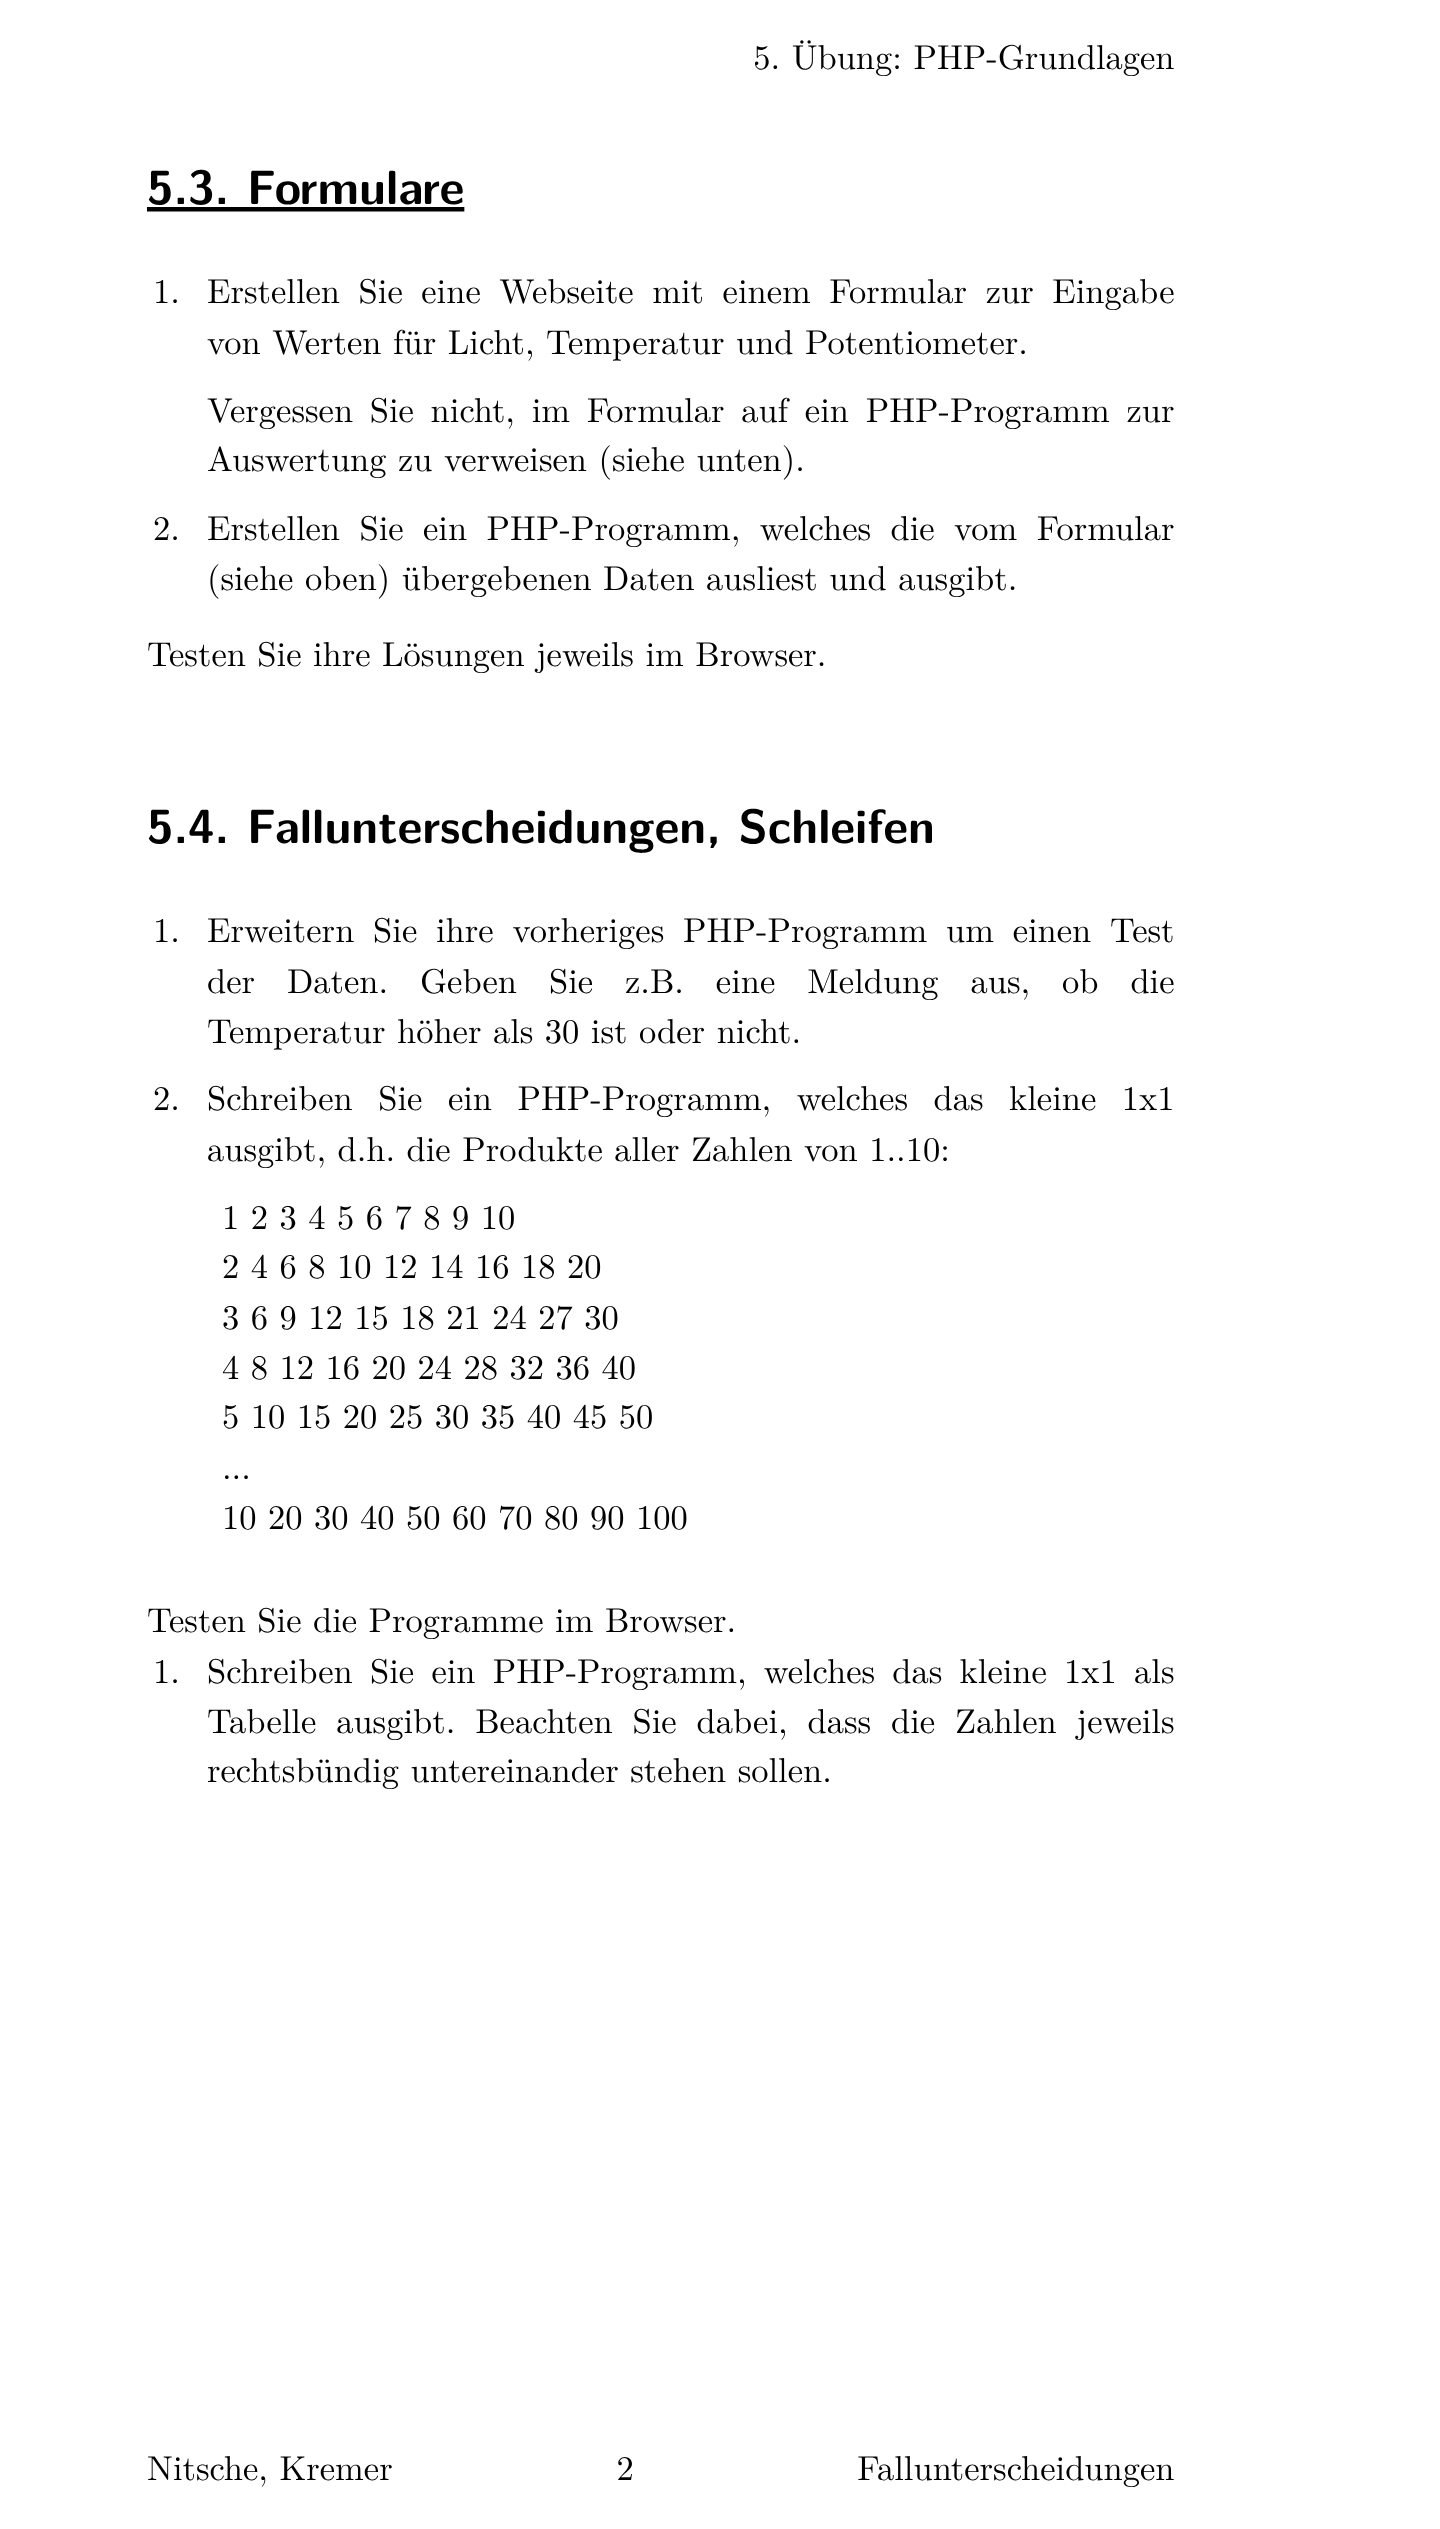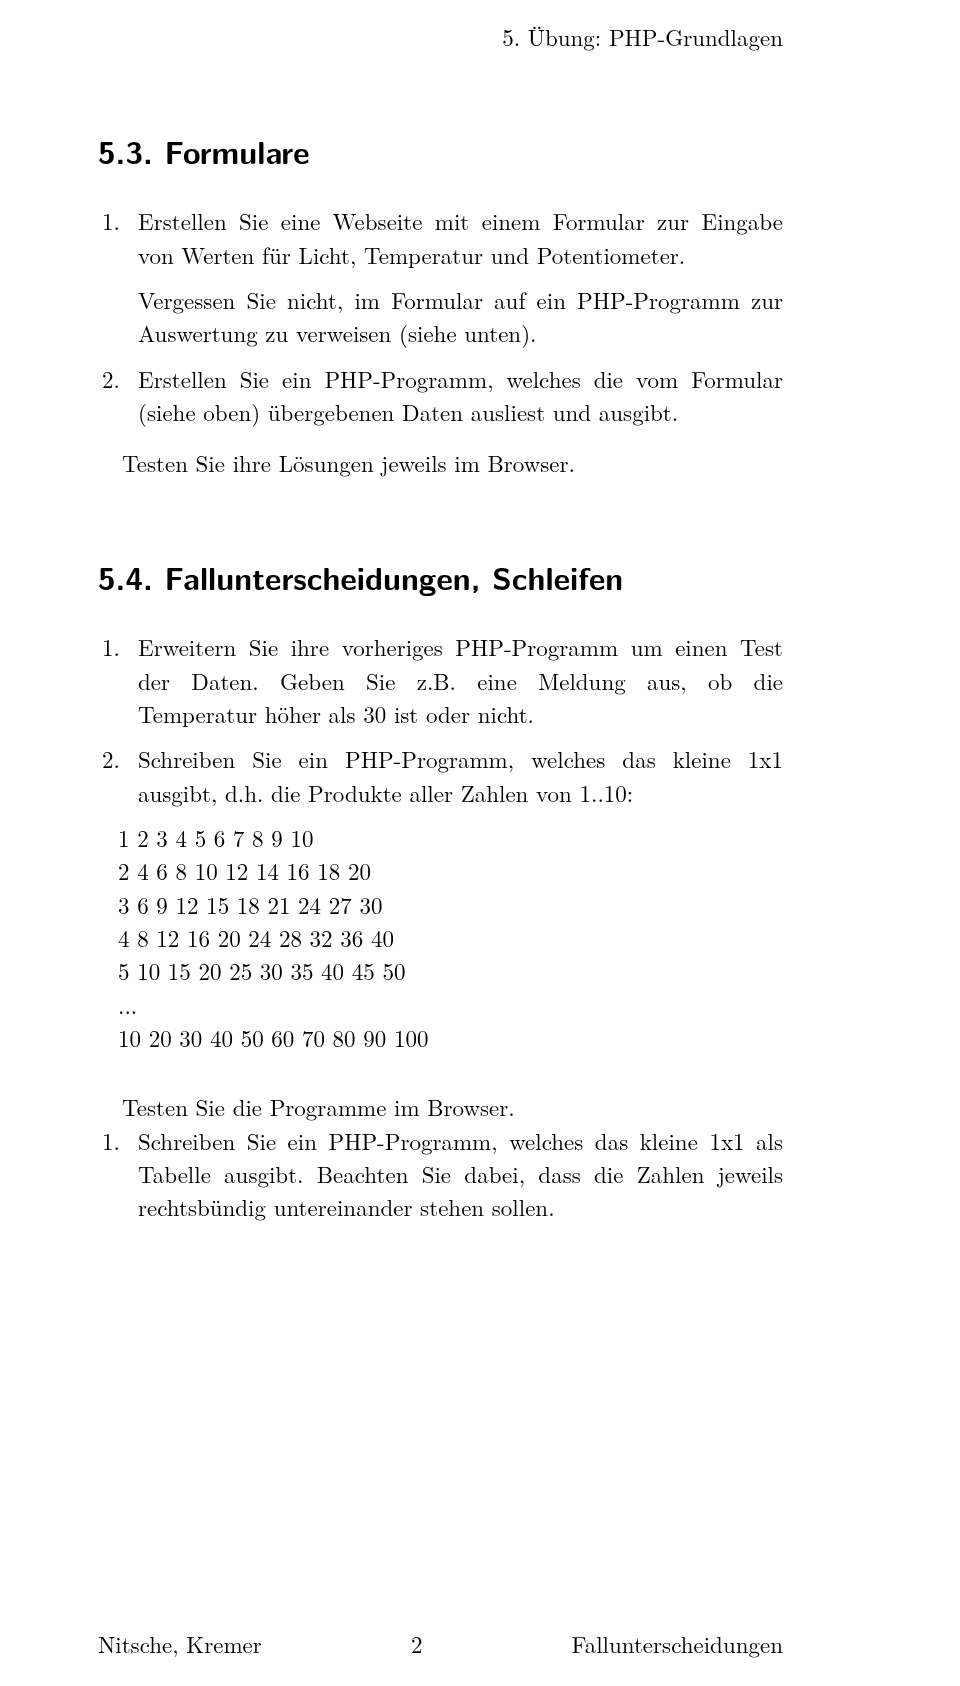--- a/index.html
+++ b/index.html
@@ -25,21 +25,22 @@
     font-size: 23px;
   }
   .section-heading {
     font-family: "Latin Modern Sans", "CMU Sans Serif", "Computer Modern Sans", Helvetica, Arial, sans-serif;
     font-weight: bold;
     font-size: 32px;
     margin-top: 74px;
     margin-bottom: 30px;
   }
   .section-heading.first {
-    margin-top: 108px;
+    margin-top: 80px;
+    text-decoration: underline;
   }
   ol.numbered {
     list-style: none;
     padding: 0;
     margin: 0 0 0 0;
   }
   ol.numbered > li {
     position: relative;
     padding-left: 40px;
     margin-bottom: 12px;
@@ -47,25 +48,24 @@
   }
   ol.numbered > li > .num {
     position: absolute;
     left: 4px;
     top: 0;
   }
   .para {
     margin-top: 18px;
     margin-bottom: 0;
     text-align: justify;
-    margin-left: 24px;
   }
   .codeblock {
     margin-top: 10px;
-    margin-left: 20px;
+    margin-left: 50px;
     font-size: 23px;
     line-height: 1.45;
   }
   .codeblock .row {
     white-space: pre;
   }
   .footer {
     position: absolute;
     bottom: 26px;
     left: 98px;

